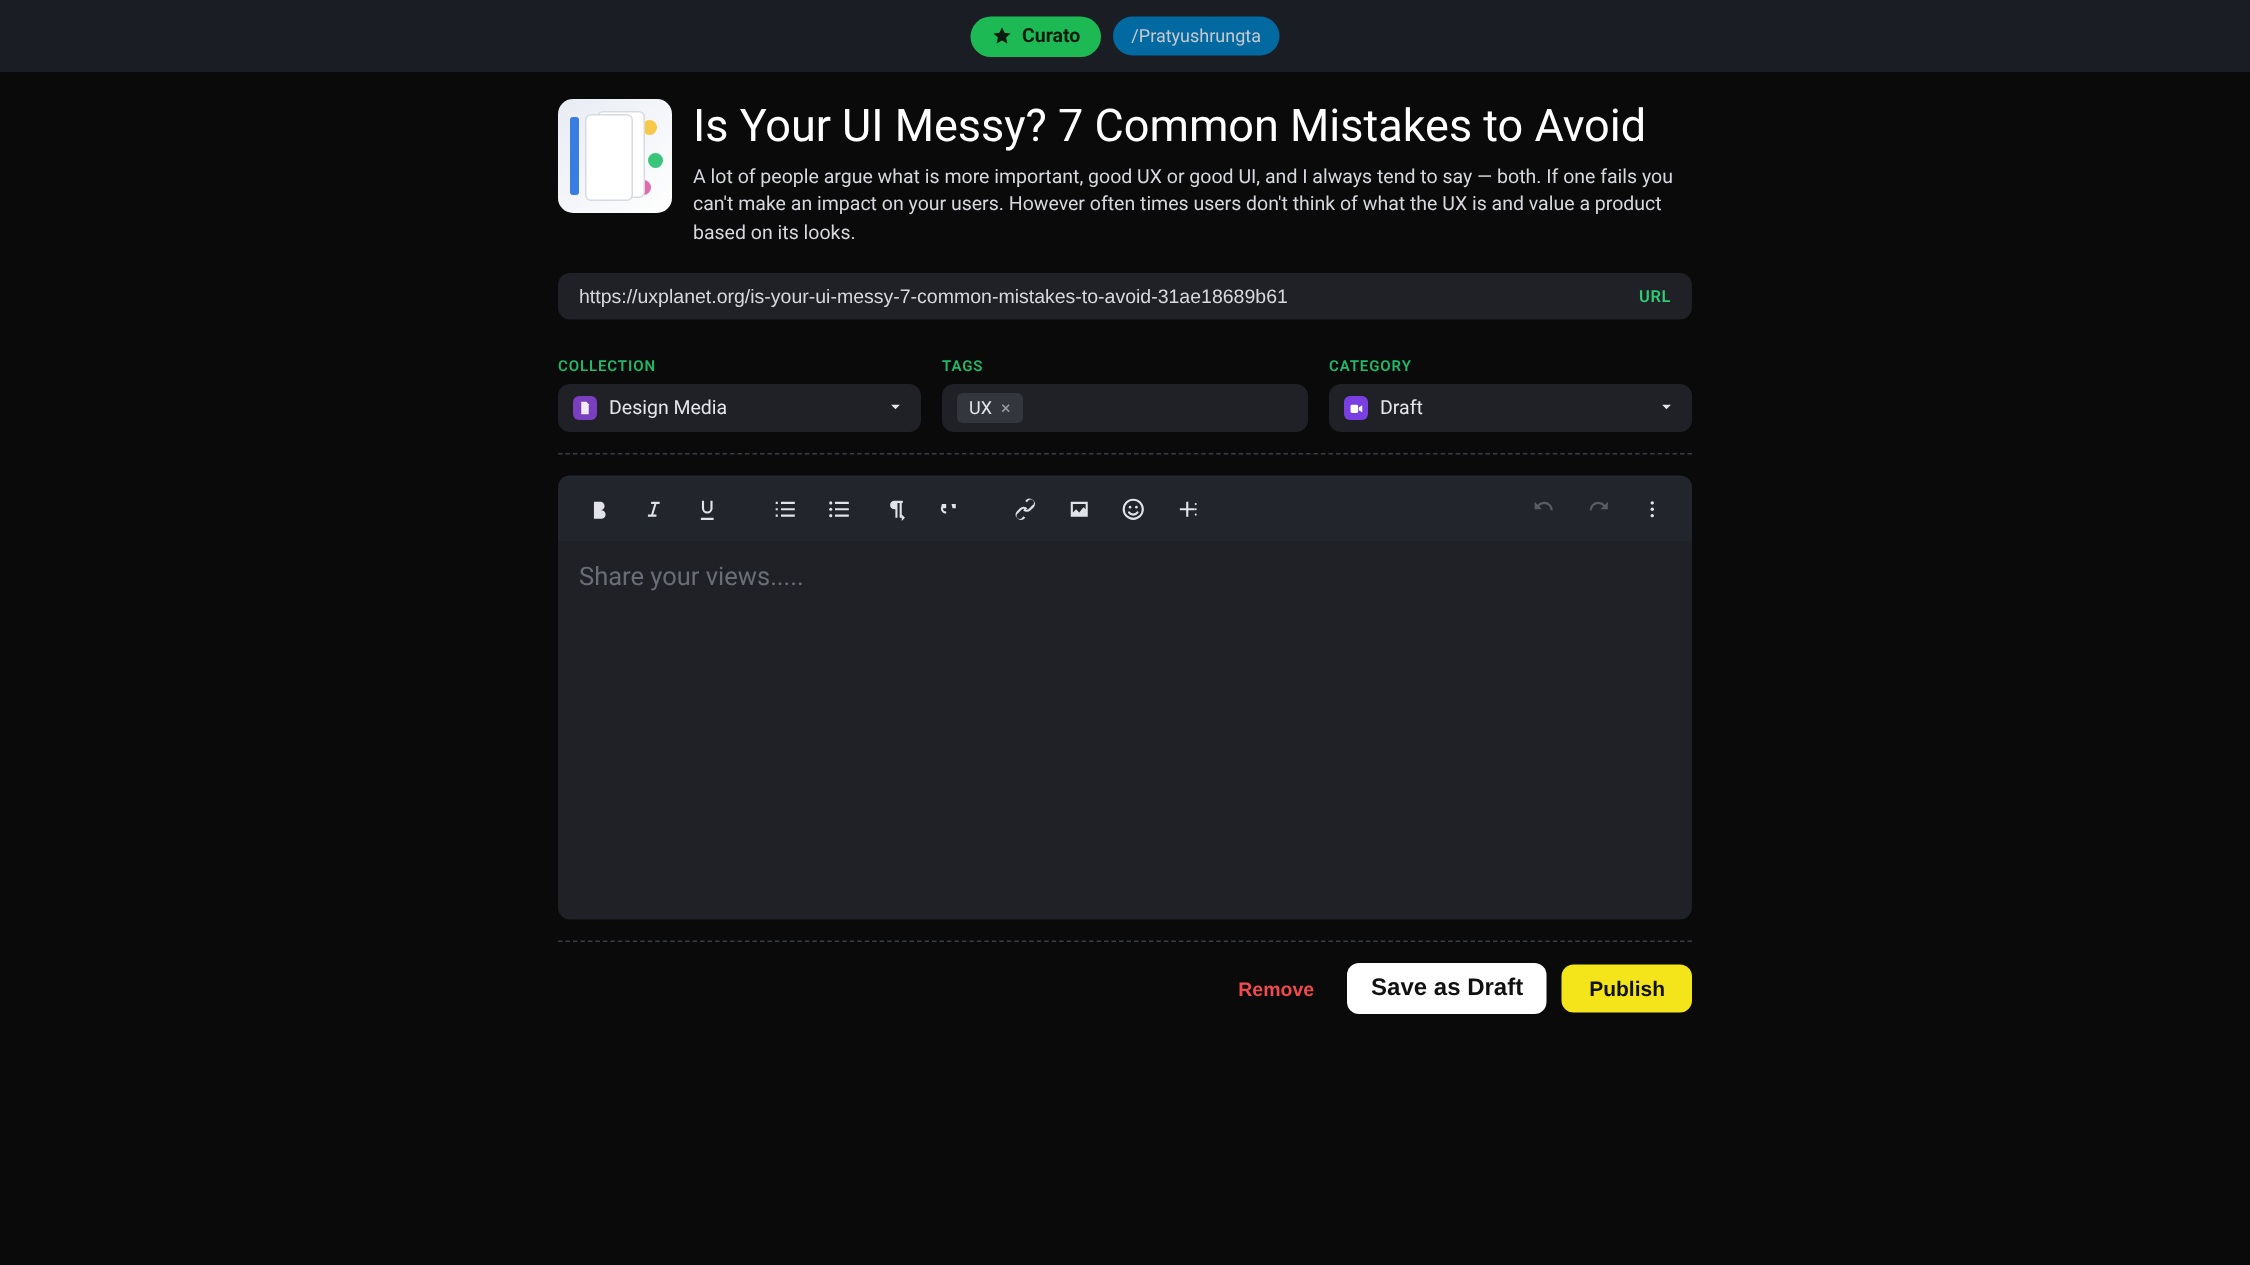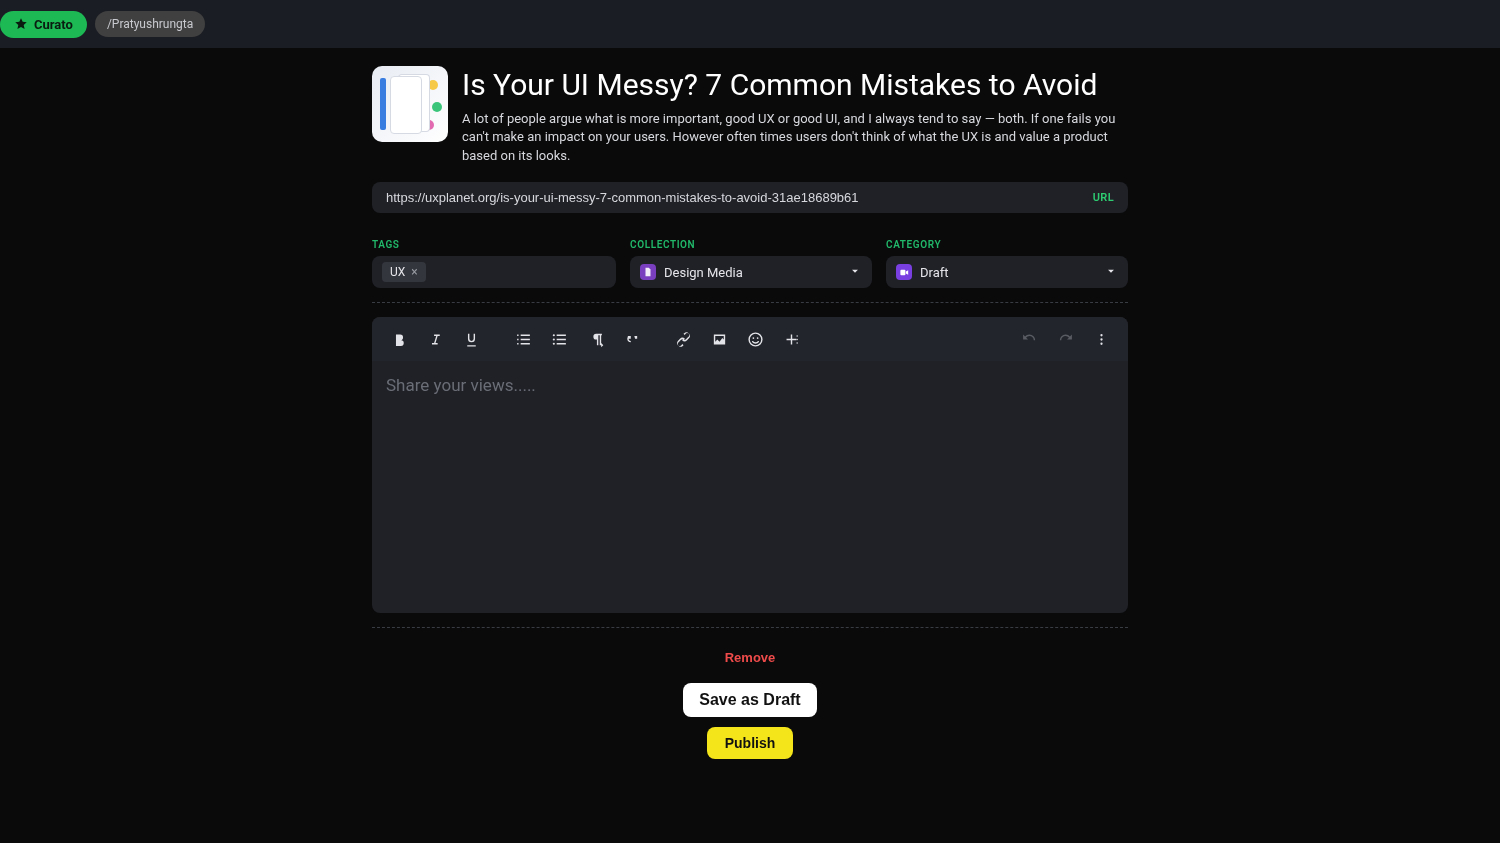--- a/index.html
+++ b/index.html
@@ -10,38 +10,39 @@
     color: #e7e7e7;
     overflow: hidden;
   }
 
   
   .topbar {
     height: 48px;
     background: #1b1d24;
     display: flex;
     align-items: center;
+    justify-content: center;
     gap: 8px;
   }
   .brand-chip {
     display: inline-flex;
     align-items: center;
     gap: 6px;
     background: #1cb955;
     color: #0a1c10;
     font-weight: 700;
     font-size: 13px;
     padding: 6px 14px;
     border-radius: 999px;
   }
   .brand-chip svg { width: 14px; height: 14px; fill: #0a1c10; }
   .user-chip {
     display: inline-flex;
     align-items: center;
-    background: #404040;
+    background: #0369a1;
     color: #c8c9cf;
     font-size: 12px;
     padding: 6px 12px;
     border-radius: 999px;
   }
 
   
   .page {
     width: 756px;
     margin: 18px auto 0;
@@ -213,21 +214,20 @@
     font-size:17px;
   }
 
   
   .actions {
     display:flex;
     justify-content:flex-end;
     align-items:center;
     gap:10px;
     margin-top:2px;
-    flex-direction:column;
   }
   .btn-text-danger {
     color:#ef4b4b;
     font-size:13px;
     font-weight:600;
     padding:8px 12px;
     background:transparent;
     border:none;
   }
   .btn-secondary {
@@ -278,45 +278,45 @@
     </div>
   </div>
 
   <div class="url-field">
     <input type="text" value="https://uxplanet.org/is-your-ui-messy-7-common-mistakes-to-avoid-31ae18689b61" style="">
     <span class="url-badge">URL</span>
   </div>
 
   <div class="select-row">
 
-    <div class="select-col col-tags">
-      <div class="select-label">TAGS</div>
-      <div class="select-box" style="justify-content:flex-start;">
-        <span class="tag-pill">
-          <span>UX</span>
-          <span class="x">×</span>
-        </span>
-      </div>
-    </div>
-
     <div class="select-col col-collection">
       <div class="select-label">COLLECTION</div>
       <div class="select-box">
         <span class="select-left">
           <span class="icon-sq icon-collection">
             <svg viewBox="0 0 24 24" width="10" height="10">
                 <path fill="#fff" d="M6 2h8l4 4v16H6z" opacity="0.9"></path>
               </svg>
           </span>
           <span>Design Media</span>
         </span>
         <span class="chev">
           <svg viewBox="0 0 24 24">
               <path fill="currentColor" d="M7 10l5 5 5-5z"></path>
             </svg>
+        </span>
+      </div>
+    </div>
+
+    <div class="select-col col-tags">
+      <div class="select-label">TAGS</div>
+      <div class="select-box" style="justify-content:flex-start;">
+        <span class="tag-pill">
+          <span>UX</span>
+          <span class="x">×</span>
         </span>
       </div>
     </div>
 
     <div class="select-col col-category">
       <div class="select-label">CATEGORY</div>
       <div class="select-box">
         <span class="select-left">
           <span class="icon-sq icon-category">
             <svg viewBox="0 0 24 24" width="11" height="11">

